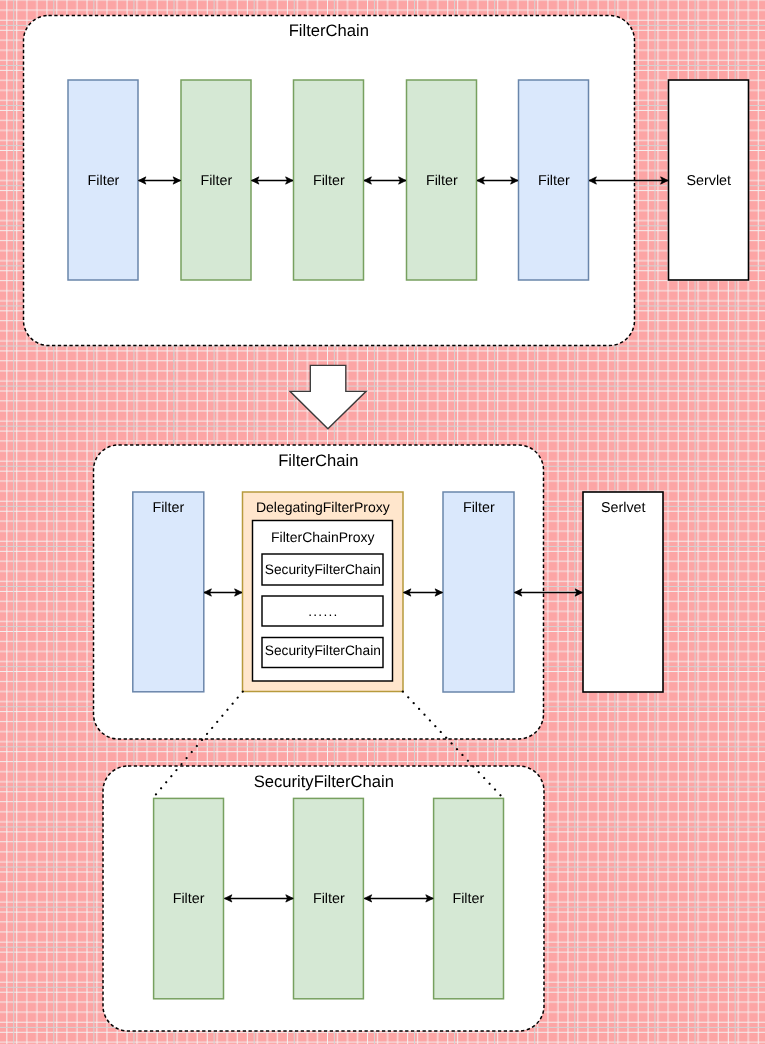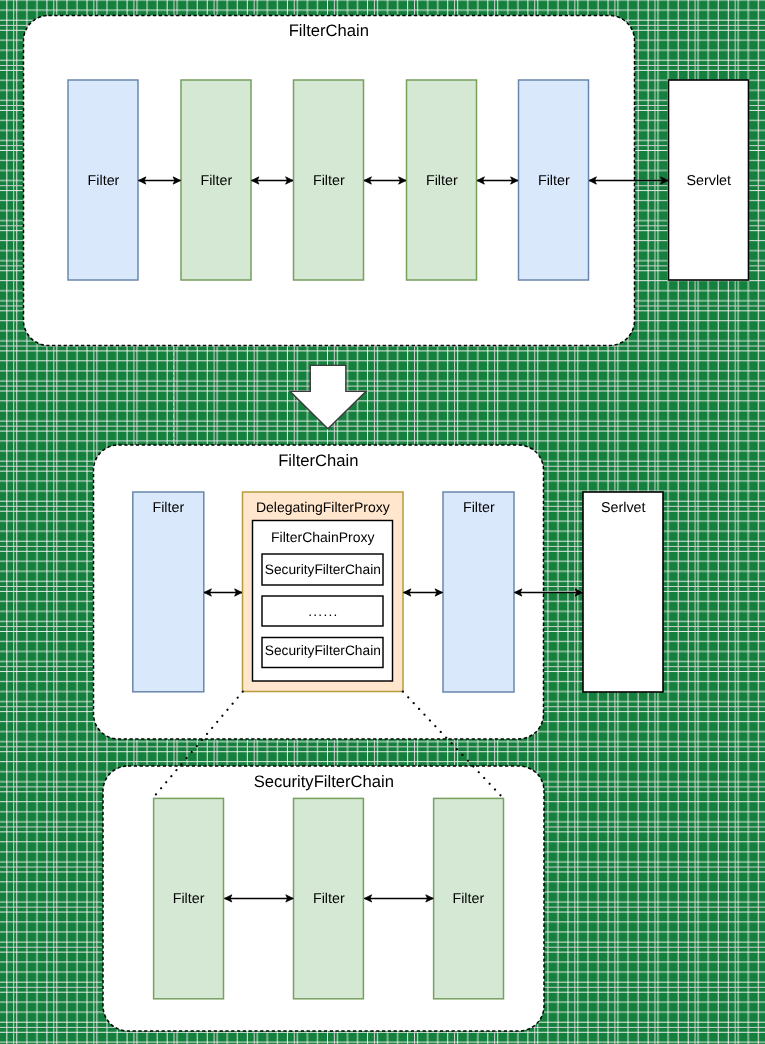--- a/index.html
+++ b/index.html
@@ -1,19 +1,19 @@
 <!DOCTYPE html>
 <html><head>
 <meta charset="utf-8">
 <title>FilterChain Diagram</title>
 <style>
   html,body{margin:0;padding:0;background:#ffffff;}
   body{width:765px;height:1044px;overflow:hidden;
        font-family:"Liberation Sans",sans-serif;}
-  #stage{position:relative;width:765px;height:1044px;background:#15803d;
+  #stage{position:relative;width:765px;height:1044px;background:#fca5a5;
          filter:opacity(100%);}
   svg#diagram{position:absolute;left:0;top:0;display:block;}
   .lbl{font-family:"Liberation Sans",sans-serif;fill:#000000;}
   svg text{text-rendering:geometricPrecision;}
   .title-lbl{font-size:16.6px;}
   .node-lbl{font-size:14.3px;}
   .proxy-lbl{font-size:14px;}
   .chain-lbl{font-size:13.75px;}
   .dots-lbl{letter-spacing:1.22px;}
 </style>

